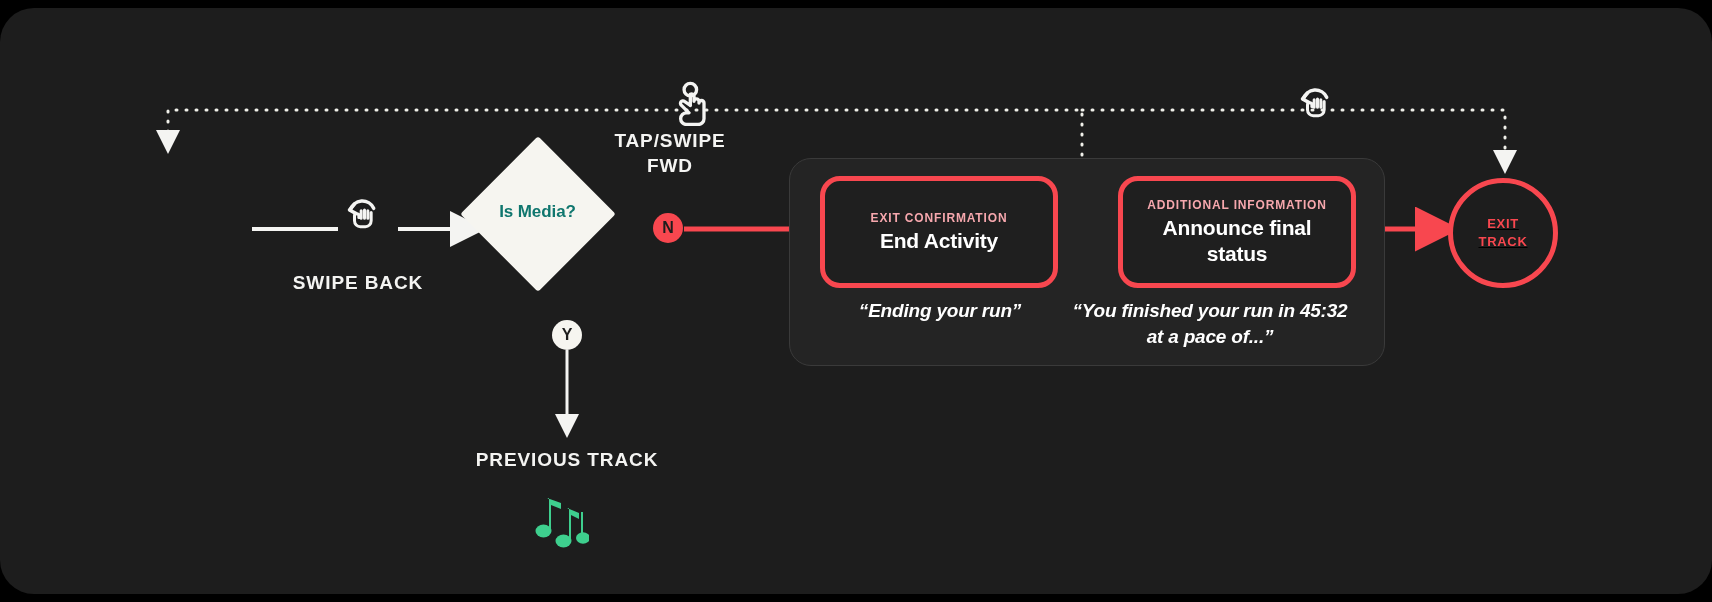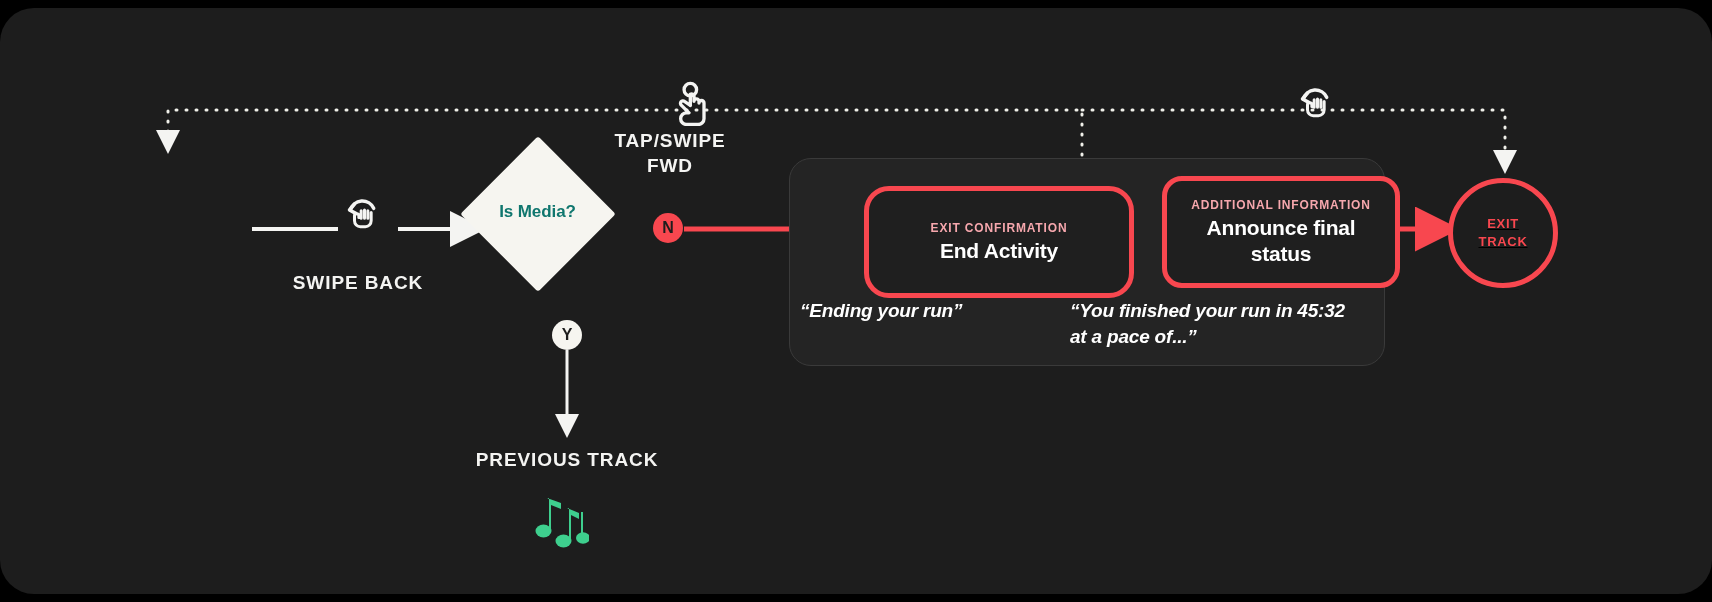--- a/index.html
+++ b/index.html
@@ -132,23 +132,22 @@
     position: absolute;
     box-sizing: border-box;
     border: 5px solid #f8474f;
     border-radius: 20px;
     background: #1f1f1f;
     display: flex;
     flex-direction: column;
     align-items: center;
     justify-content: center;
     padding: 6px 12px;
-    margin-left: 44px;
-  }
-  .card-1 { left: 820px; top: 186px; width: 270px; height: 112px; border-radius: 25px; }
+  }
+  .card-1 { left: 820px; top: 176px; width: 238px; height: 112px; }
   .card-2 { left: 1118px; top: 176px; width: 238px; height: 112px; }
   .card-kicker {
     color: #f6a7ad;
     font-size: 12px;
     font-weight: bold;
     letter-spacing: .85px;
     text-align: center;
     margin-bottom: 3px;
   }
   .card-title {
@@ -158,20 +157,21 @@
     text-align: center;
     line-height: 1.2;
     letter-spacing: -.2px;
   }
   .card-quote {
     position: absolute;
     color: #ffffff;
     font-size: 19px;
     font-style: italic;
     font-weight: bold;
+    text-align: center;
     line-height: 1.35;
     letter-spacing: -.2px;
   }
   .quote-1 { left: 800px; top: 298px; width: 280px; }
   .quote-2 { left: 1070px; top: 298px; width: 280px; }
 
   
   .earcon {
     position: absolute;
     left: 1448px; top: 178px;

